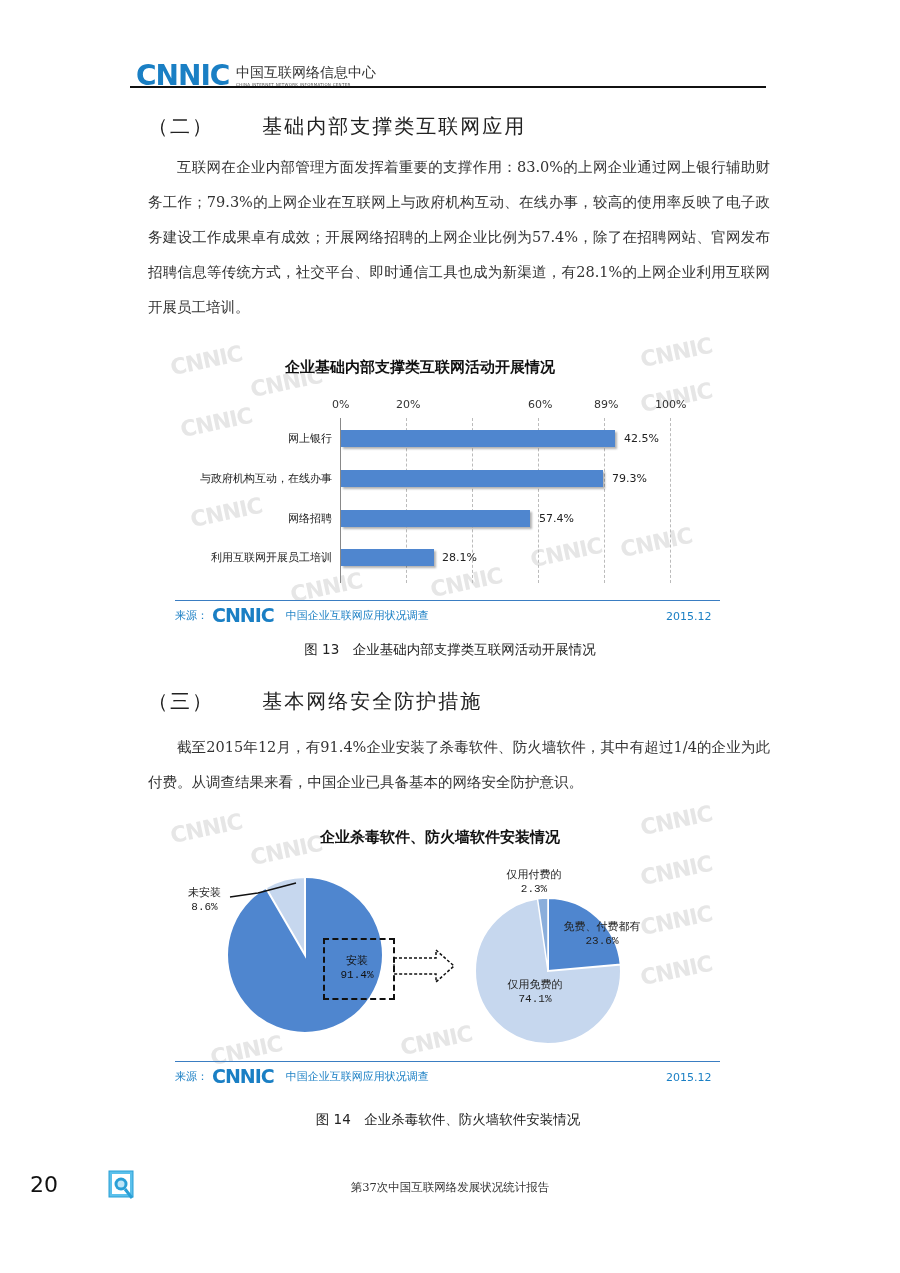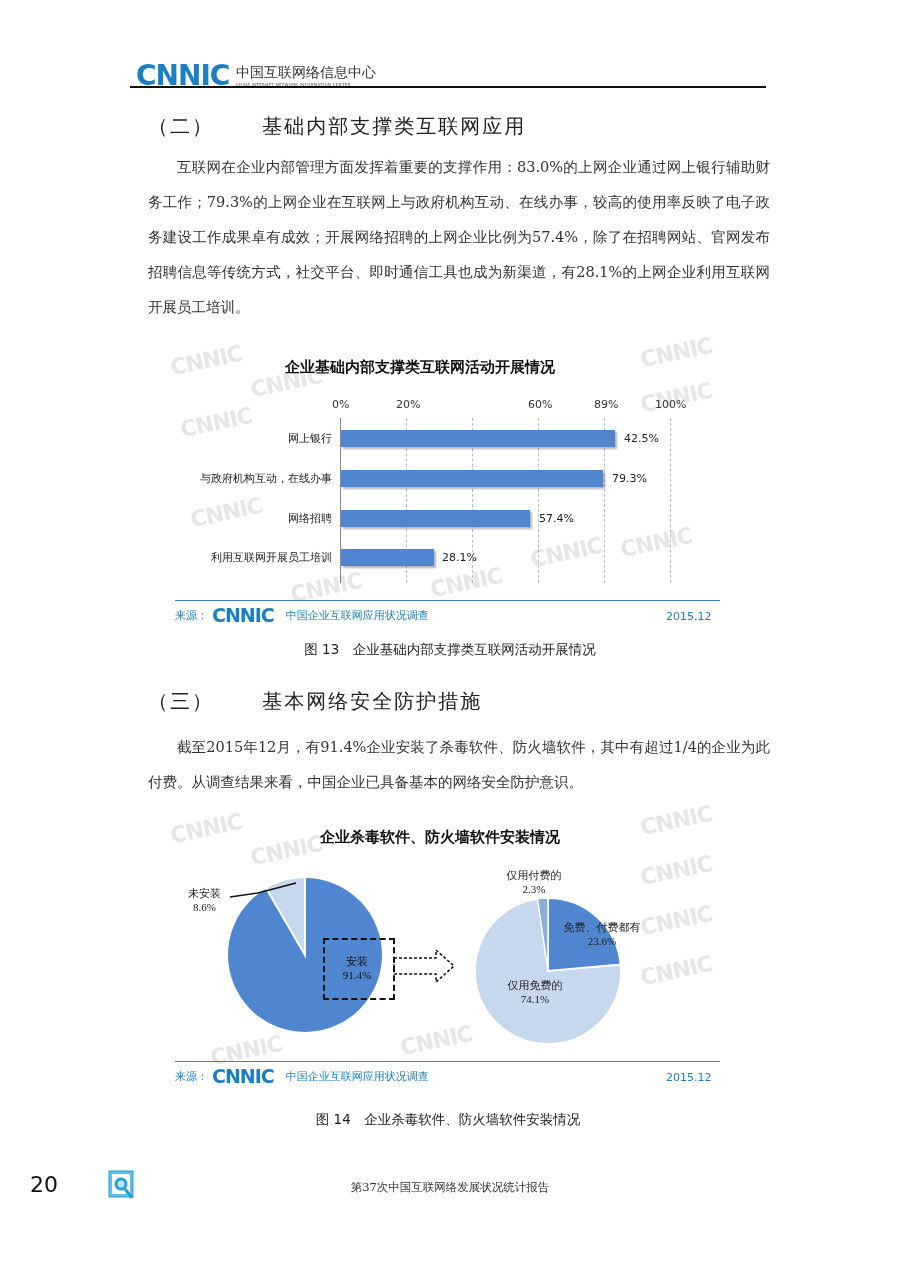--- a/index.html
+++ b/index.html
@@ -26,21 +26,21 @@
   .barval { font-family: "DejaVu Sans", sans-serif; font-size: 11px; color: #222; }
   .gridline { width: 0; border-left: 1px dashed #bbb; }
   .axis { width: 1px; background: #888; }
   .src-rule { height: 1px; background: #3a7dc2; }
   .src-label { font-family: "DejaVu Sans", sans-serif; font-size: 11px; color: #1a7fc4; }
   .src-logo { font-family: "DejaVu Sans", sans-serif; font-weight: bold; font-size: 19px; color: #1a7fc4; letter-spacing: -1px; }
   .src-date { font-family: "DejaVu Sans", sans-serif; font-size: 11px; color: #1a7fc4; }
   .caption { font-family: "DejaVu Sans", sans-serif; font-size: 13.5px; color: #222; }
 
   .wm { font-family: "DejaVu Sans", sans-serif; font-weight: bold; color: #e6e6e6; font-size: 22px; letter-spacing: -1px; transform: rotate(-12deg); }
-  .pie-lbl { font-family: Liberation Serif, serif; font-size: 11px; color: #222; text-align: center; line-height: 14px; }
+  .pie-lbl { font-family: Liberation Mono, monospace; font-size: 11px; color: #222; text-align: center; line-height: 14px; }
 
   .footer-num { left: 30px; top: 1172px; font-family: "DejaVu Sans", sans-serif; font-size: 22px; color: #111; }
   .footer-icon { left: 108px; top: 1170px; width: 30px; height: 30px; }
   .footer-text { left: 0; width: 900px; top: 1180px; text-align: center; font-size: 11.5px; color: #333; }
 </style>
 </head>
 <body>
 
 <div class="abs hdr-logo">CNNIC</div>
 <div class="abs hdr-cn">中国互联网络信息中心</div>

